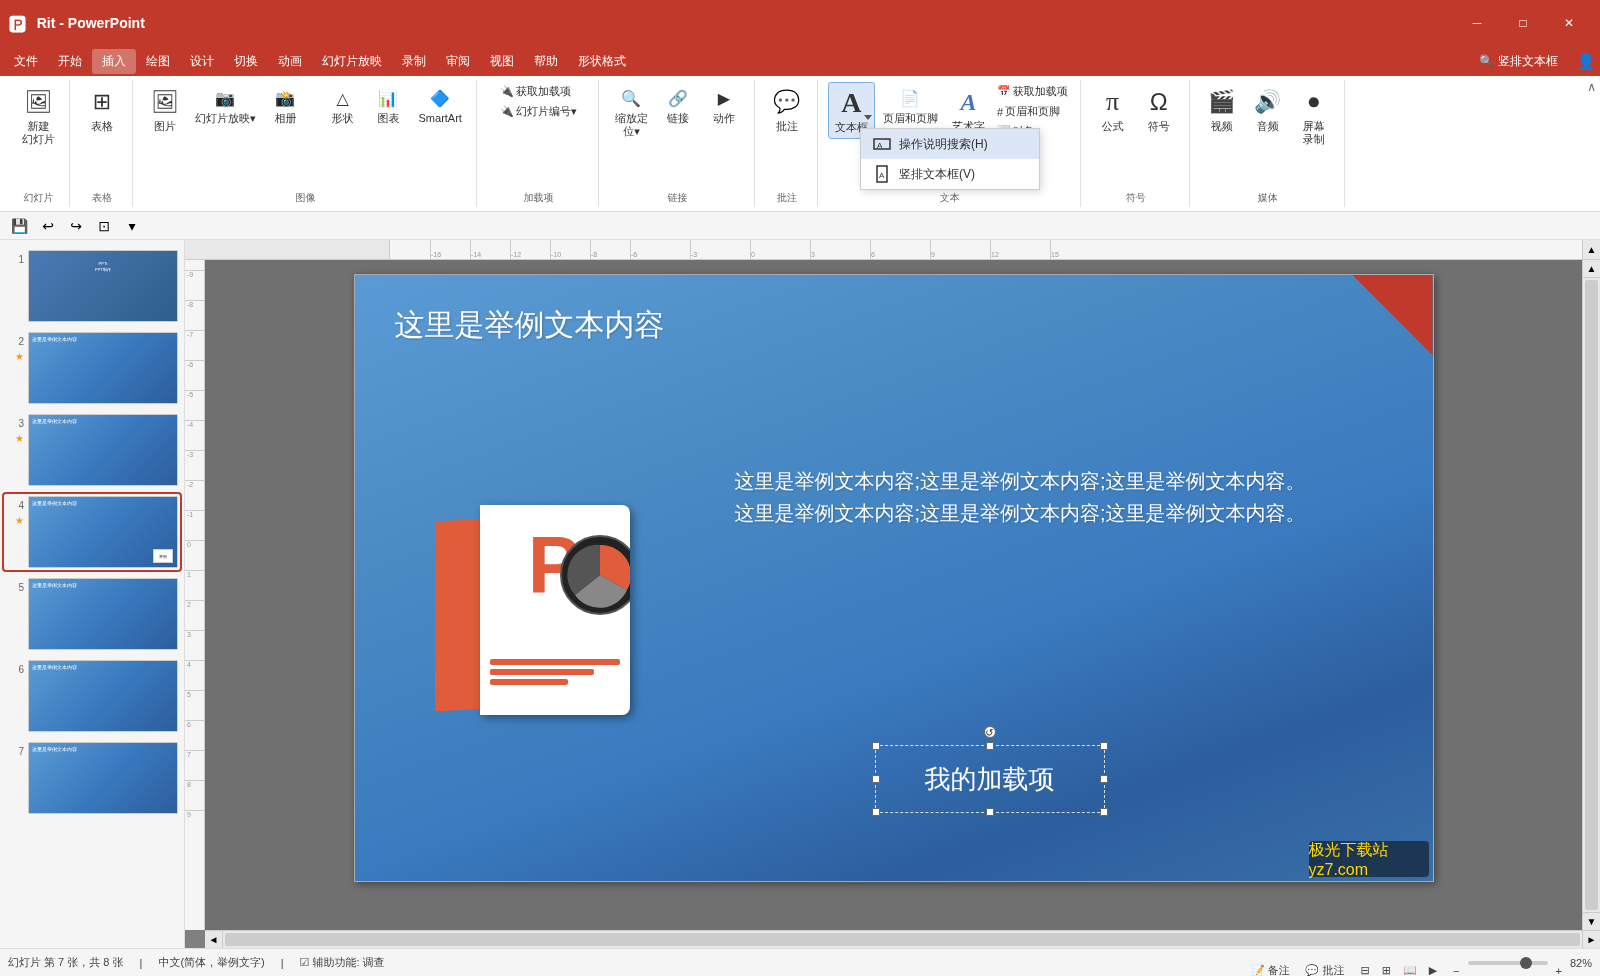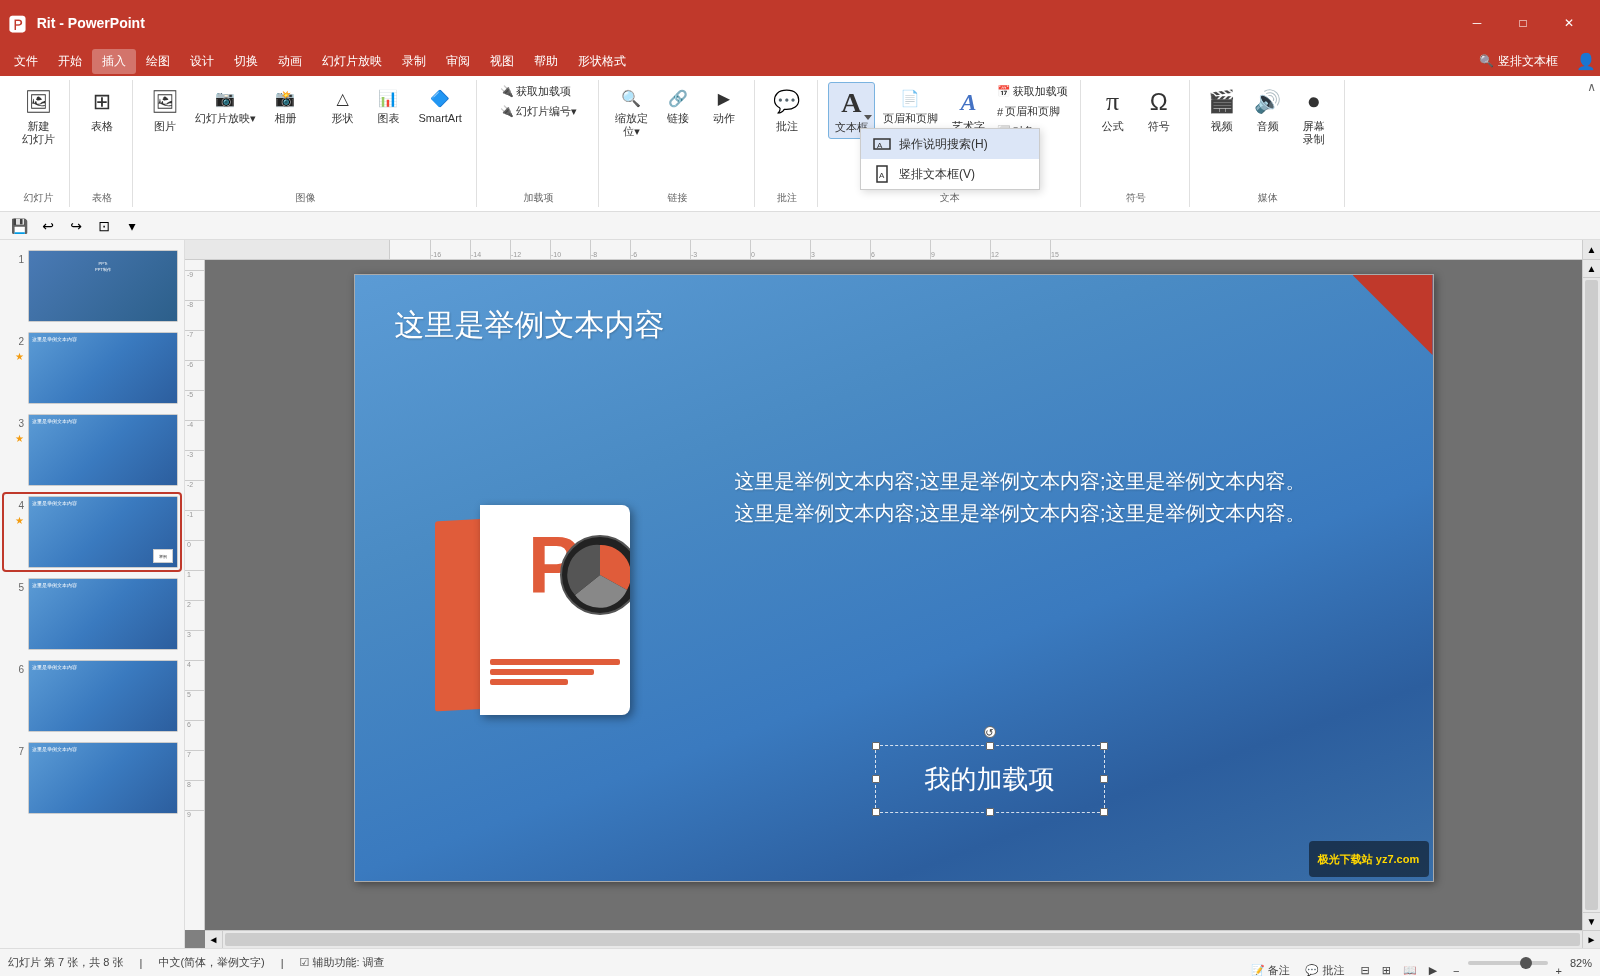--- a/index.html
+++ b/index.html
@@ -175,21 +175,21 @@
     .zoom-slider { width: 80px; height: 4px; background: #ccc; border-radius: 2px; position: relative; }
     .zoom-thumb { width: 12px; height: 12px; background: #555; border-radius: 50%; position: absolute; top: -4px; left: 65%; cursor: pointer; }
 
     
     #watermark {
       position: absolute; bottom: 4px; right: 4px;
       width: 120px; height: 36px; background: rgba(0,0,0,0.5);
       border-radius: 4px; display: flex; align-items: center; justify-content: center;
       z-index: 5;
     }
-    #watermark span { color: #ffd700; font-size: 11px; font-weight: bold; }
+    #watermark span { color: #ffd700; font-size: 16px; font-weight: normal; }
 
     
     #ruler-h-row {
       display: flex; height: 20px; background: #f5f5f5;
     }
     #ruler-corner { width: 205px; height: 20px; background: #e8e8e8; border-right: 1px solid #ccc; border-bottom: 1px solid #ccc; flex-shrink: 0; }
     #h-ruler-track {
       flex: 1; height: 20px; background: #f5f5f5; border-bottom: 1px solid #ccc;
       position: relative; overflow: hidden;
     }

